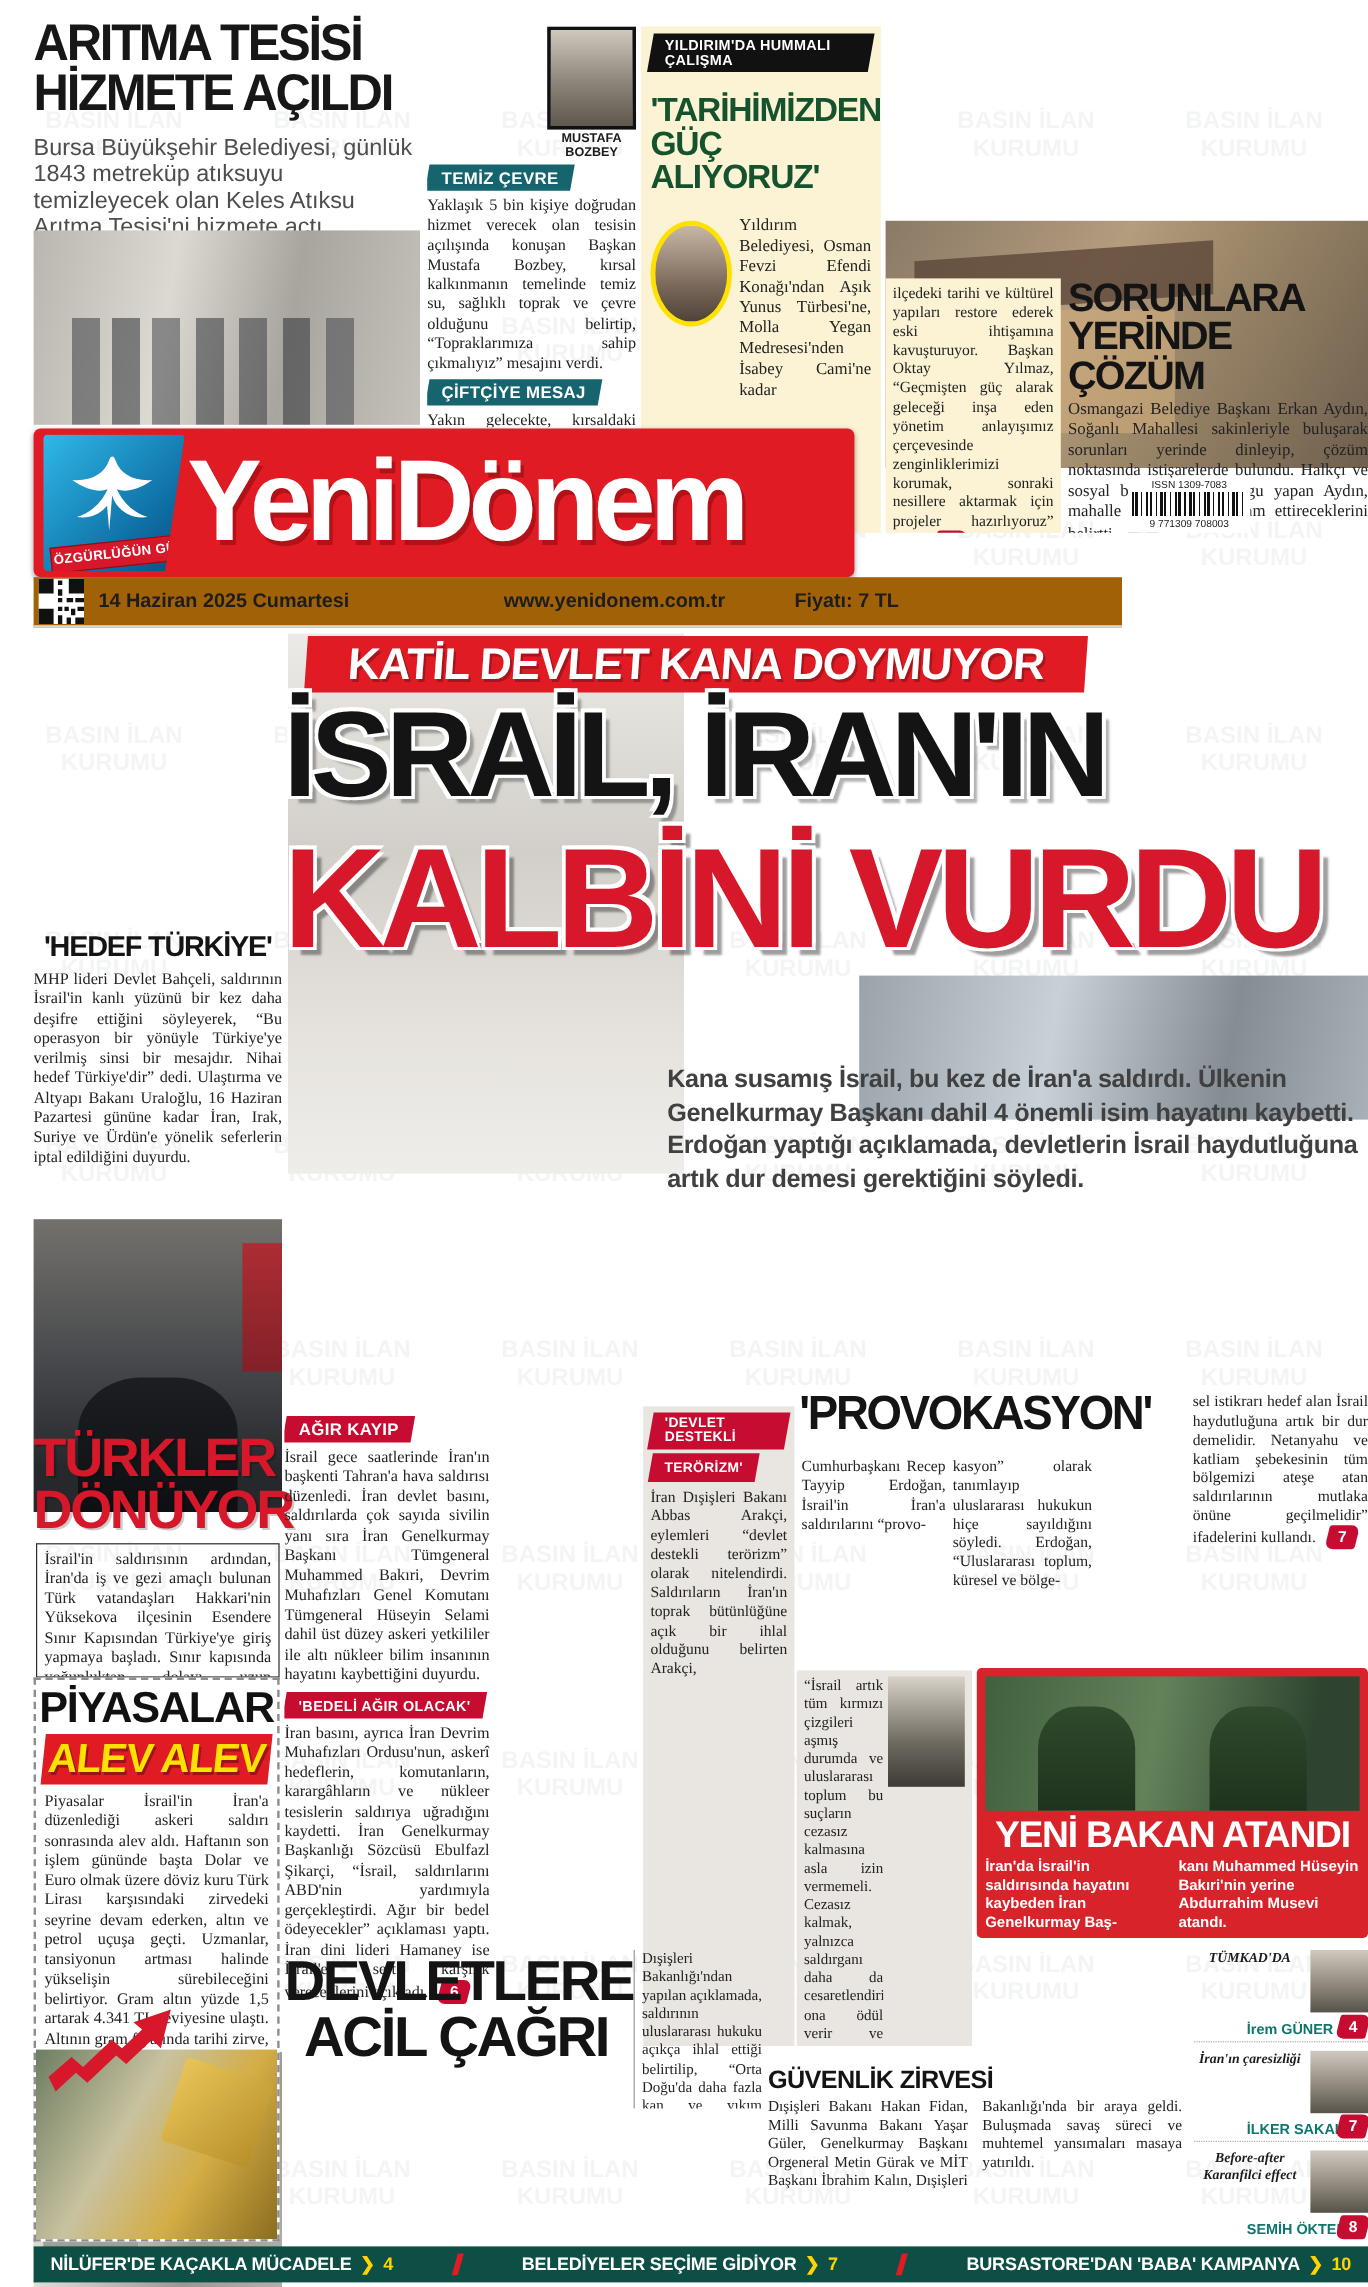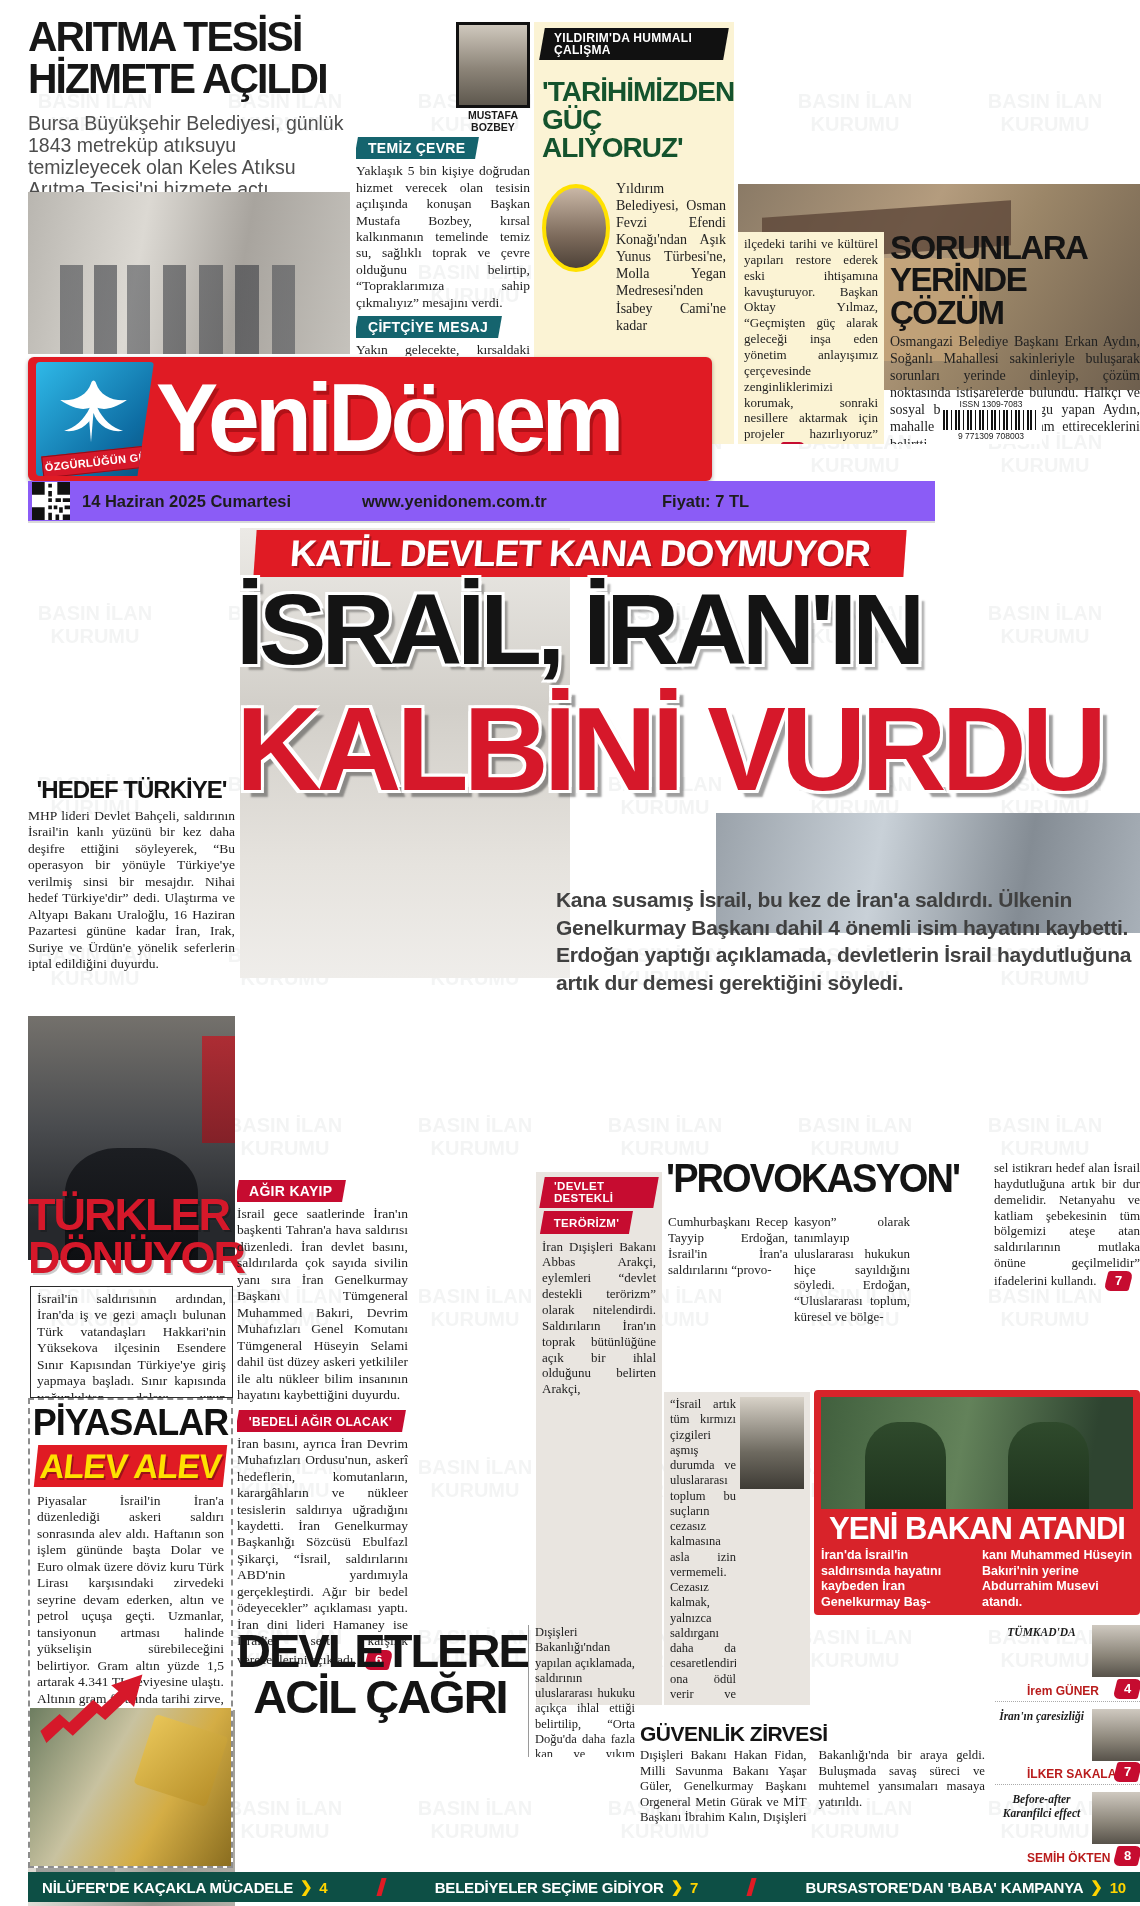--- a/index.html
+++ b/index.html
@@ -58,25 +58,25 @@
   #logo-box { position:absolute; left:8px; top:5px; width:118px; height:114px;
      background:linear-gradient(135deg,#2fb9e8,#0e6da3 70%,#0a4f79);
      clip-path:polygon(0 0,100% 0,86% 100%,0 100%); border-radius:4px; }
   #logo-box svg { position:absolute; left:14px; top:6px; width:82px; height:82px; }
   #ribbon { position:absolute; left:6px; top:88px; width:124px; height:22px; background:#d6182a;
      border:1px solid #8e0e1a; transform:rotate(-6deg); color:#fff; text-align:center;
      font:700 11px/20px "Liberation Sans",sans-serif; letter-spacing:.3px; }
   #mast-title { position:absolute; left:128px; top:2px; width:552px; height:118px;
      font:900 96px/118px "Liberation Sans",sans-serif; letter-spacing:-5px; color:#fff;
      text-shadow:3px 4px 0 rgba(90,0,0,.35); transform:scaleX(.97); transform-origin:left; white-space:nowrap; }
-  #date-bar { left:28px; top:481px; width:907px; height:42px; background:#8b5cf6; border-bottom:2px solid #d9d9d9;
+  #date-bar { left:28px; top:481px; width:907px; height:42px; background:#a16207; border-bottom:2px solid #d9d9d9;
      display:flex; align-items:center; font:700 16.5px "Liberation Sans",sans-serif; color:#1d1d1d; }
   #qr { width:38px; height:38px; margin:0 12px 0 4px; }
   #date-bar .dt { width:280px; }
-  #date-bar .url { width:300px; }
+  #date-bar .url { width:300px;text-align:center; }
   #issn-box { left:940px; top:398px; width:102px; height:46px; background:#fff; padding:1px 3px;
      font:400 8.5px/1.2 "Liberation Sans",sans-serif; text-align:center; }
   #issn-box .bars { height:20px; margin:1px 0;
      background:repeating-linear-gradient(90deg,#111 0 2px,#fff 2px 3px,#111 3px 5px,#fff 5px 8px,#111 8px 9px,#fff 9px 12px); }
   #crowd2 { left:716px; top:445px; width:424px; height:120px;
      background:linear-gradient(100deg,#9aa2aa,#c9d1d8 38%,#848c94 72%,#a8b0b8); }
   
   #smoke { left:240px; top:528px; width:330px; height:450px;
      background:linear-gradient(180deg,#eceae6,#d2cfc9 40%,#e6e3de 75%,#efedea); }
   #banner { left:255px; top:530px; width:650px; height:47px; background:#e01b24;
@@ -145,21 +145,21 @@
   #acil-txt { left:528px; top:1625px; width:107px; height:132px; border-left:1px solid #9a9a9a; padding-left:6px;
      font-size:12.5px; }
   #zirve-h { left:640px; top:1723px; width:345px; font:900 21px/1 "Liberation Sans",sans-serif; letter-spacing:-.5px; color:#141414; }
   #zirve-body { left:640px; top:1748px; width:345px; height:120px; column-count:2; column-gap:12px; font-size:12.8px; }
   
   #cols-rail { left:995px; top:1623px; width:145px; height:245px; display:flex; flex-direction:column; gap:5px; }
   .colm { flex:1; border-bottom:1px dotted #aaa; position:relative; padding-right:52px; overflow:hidden;text-align:center; }
   .colm .ph { position:absolute; right:0; top:2px; width:48px; height:52px;
       background:linear-gradient(180deg,#cfc9c0,#8a8478 60%,#57524a); }
   .colm .ttl { font:700 italic 11.5px/1.15 "Liberation Serif",serif; color:#1c1c1c; padding-top:3px; }
-  .colm .nm { position:absolute; left:0; bottom:4px; font:800 12px/1 "Liberation Sans",sans-serif; color:#b91c1c;padding-left:32px; }
+  .colm .nm { position:absolute; left:12px; bottom:4px; font:800 12px/1 "Liberation Sans",sans-serif; color:#0f766e;padding-left:32px; }
   .colm .pg { position:absolute; right:0; bottom:2px; margin:0; }
   
   #bbar { left:28px; top:1872px; width:1112px; height:30px; background:#0d4f45; display:flex;
      align-items:center; justify-content:space-between; padding:0 14px; }
   #bbar .item { color:#fff; font:800 15px "Liberation Sans",sans-serif; letter-spacing:-.2px; display:flex; align-items:center; gap:7px; white-space:nowrap; }
   #bbar .chev { color:#ffd400; font-weight:900; font-size:15px; }
   #bbar .num { color:#ffd400; font-weight:900; }
   #bbar .sep { width:5px; height:18px; background:#e01b24; transform:skewX(-16deg); }
 </style>
 </head>

